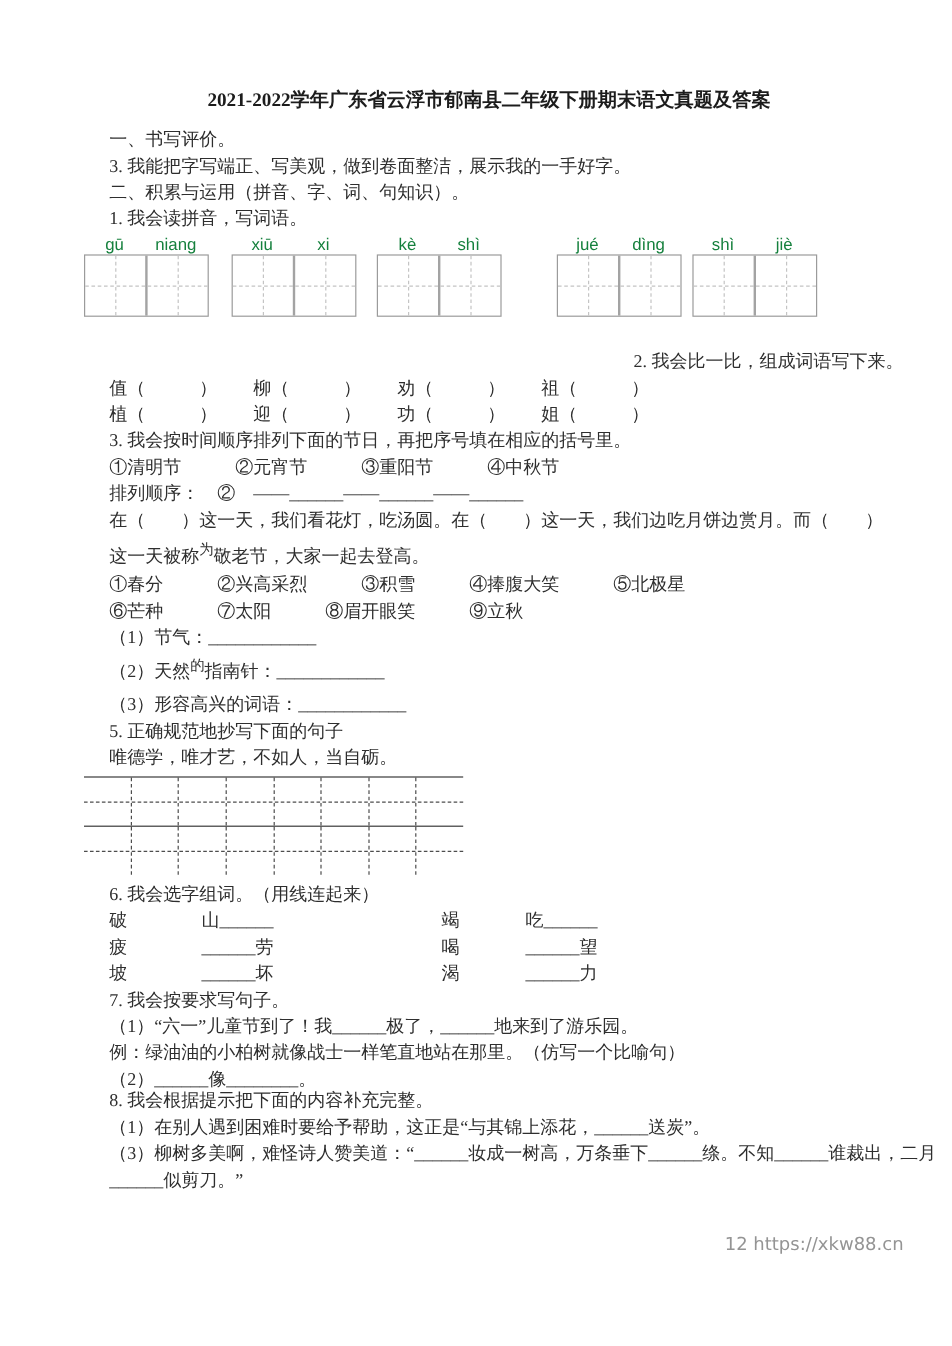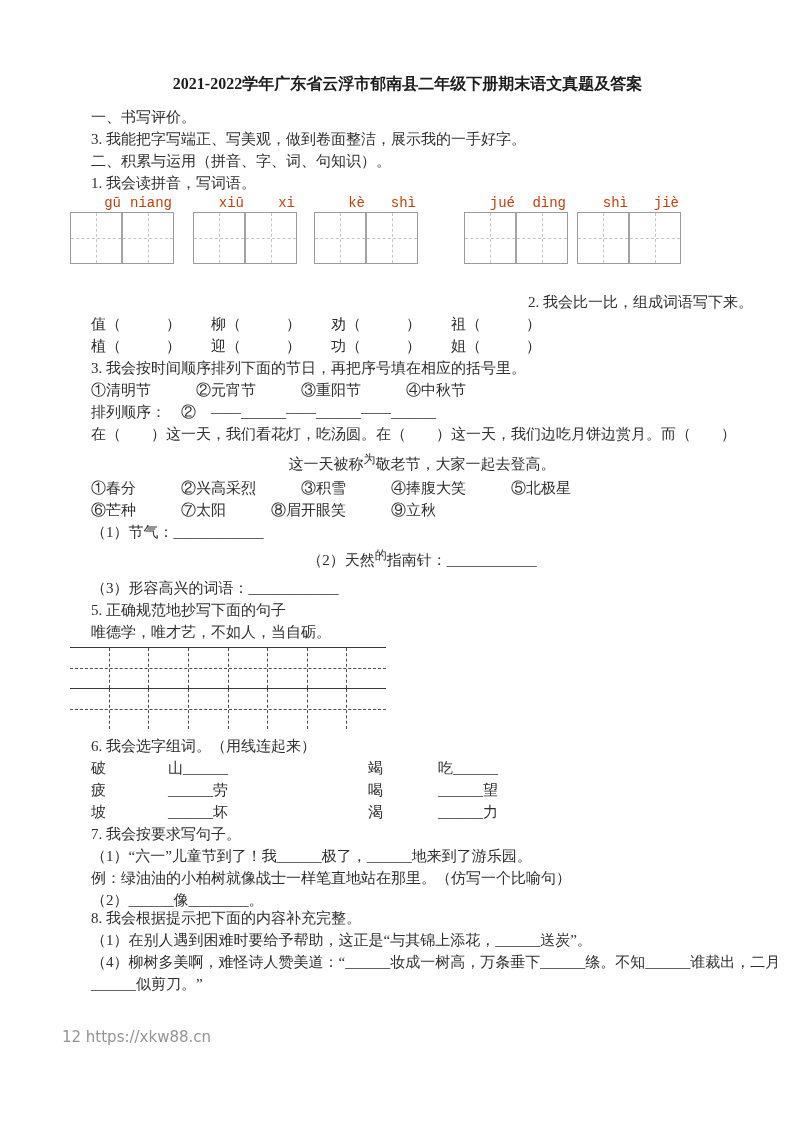--- a/index.html
+++ b/index.html
@@ -13,50 +13,50 @@
   .sup{font-size:12px;position:relative;top:-6px;}
   
   .pinyin-section{margin-top:0;}
   .pinyin-row{display:flex;align-items:flex-end;}
   .pinyin-group{display:flex;flex-direction:column;margin-left:19px;}
   .pinyin-group:nth-child(1){margin-left:8px;}
   .pinyin-group:nth-child(3){margin-left:17px;}
   .pinyin-group:nth-child(4){margin-left:23px;padding-left:23px;}
   .pinyin-group:nth-child(5){margin-left:9px;}
   .pinyin-labels{display:flex;height:18px;}
-  .pinyin-syllable{display:inline-block;width:51px;text-align:right;
-      font-family:Liberation Mono, monospace;font-size:14px;
-      line-height:18px;color:#c2410c;}
+  .pinyin-syllable{display:inline-block;width:51px;text-align:center;
+      font-family:Liberation Sans, sans-serif;font-size:14px;
+      line-height:18px;color:#15803d;}
   .tzg-pair{display:inline-flex;border:1px solid #9b9b9b;background:#fff;}
   .tzg-cell{width:50px;height:50px;position:relative;}
   .tzg-cell + .tzg-cell{border-left:2px solid #a3a3a3;}
   .tzg-cell::before{content:"";position:absolute;left:0;right:0;top:50%;
       border-top:1px dashed #c4c4c4;}
   .tzg-cell::after{content:"";position:absolute;top:0;bottom:0;left:50%;
       border-left:1px dashed #c4c4c4;}
   
   .q2-label{margin-top:27px;text-align:right;}
-  .tall{height:26px;line-height:26px;text-align:center;}
+  .tall{height:26px;line-height:26px;}
   .mt4{margin-top:4px;}
   .mt6{margin-top:6px;}
   .mtneg{margin-top:-4px;}
   
   .copy-grid{width:316px;margin-left:8px;margin-top:4px;}
   .copy-band{position:relative;height:40px;display:flex;
       border-top:1px solid #3a3a3a;}
   .copy-band::after{content:"";position:absolute;left:0;right:0;top:50%;
       border-top:1px dashed #4d4d4d;}
   .copy-cell{flex:1 1 auto;border-right:1px dashed #4d4d4d;}
   .copy-cell:last-child{border-right:none;}
   
   .q6c1{display:inline-block;width:77px;}
   .q6c2{display:inline-block;width:200px;}
   .q6c3{display:inline-block;width:70px;}
   
-  .footer{margin-top:31px;height:22px;line-height:22px;text-align:left;
+  .footer{margin-top:31px;height:22px;line-height:22px;text-align:right;
       font-family:"DejaVu Sans","Liberation Sans",sans-serif;
       font-size:15px;color:#949494;}
 </style>
 </head>
 <body>
 
 <div class="doc">
 
   <div class="title">2021-2022学年广东省云浮市郁南县二年级下册期末语文真题及答案</div>
 
@@ -167,18 +167,18 @@
   <div class="ln"><span class="q6c1">疲</span><span class="q6c2">______劳</span><span class="q6c3">喝</span><span>______望</span></div>
   <div class="ln"><span class="q6c1">坡</span><span class="q6c2">______坏</span><span class="q6c3">渴</span><span>______力</span></div>
 
   <div class="ln">7. 我会按要求写句子。</div>
   <div class="ln">（1）“六一”儿童节到了！我______极了，______地来到了游乐园。</div>
   <div class="ln">例：绿油油的小柏树就像战士一样笔直地站在那里。（仿写一个比喻句）</div>
   <div class="ln">（2）______像________。</div>
 
   <div class="ln mtneg">8. 我会根据提示把下面的内容补充完整。</div>
   <div class="ln">（1）在别人遇到困难时要给予帮助，这正是“与其锦上添花，______送炭”。</div>
-  <div class="ln">（4）柳树多美啊，难怪诗人赞美道：“______妆成一树高，万条垂下______绦。不知______谁裁出，二月</div>
+  <div class="ln">（3）柳树多美啊，难怪诗人赞美道：“______妆成一树高，万条垂下______绦。不知______谁裁出，二月</div>
   <div class="ln">______似剪刀。”</div>
 
   <div class="footer">12 https://xkw88.cn</div>
 
 </div>
 
 </body></html>

